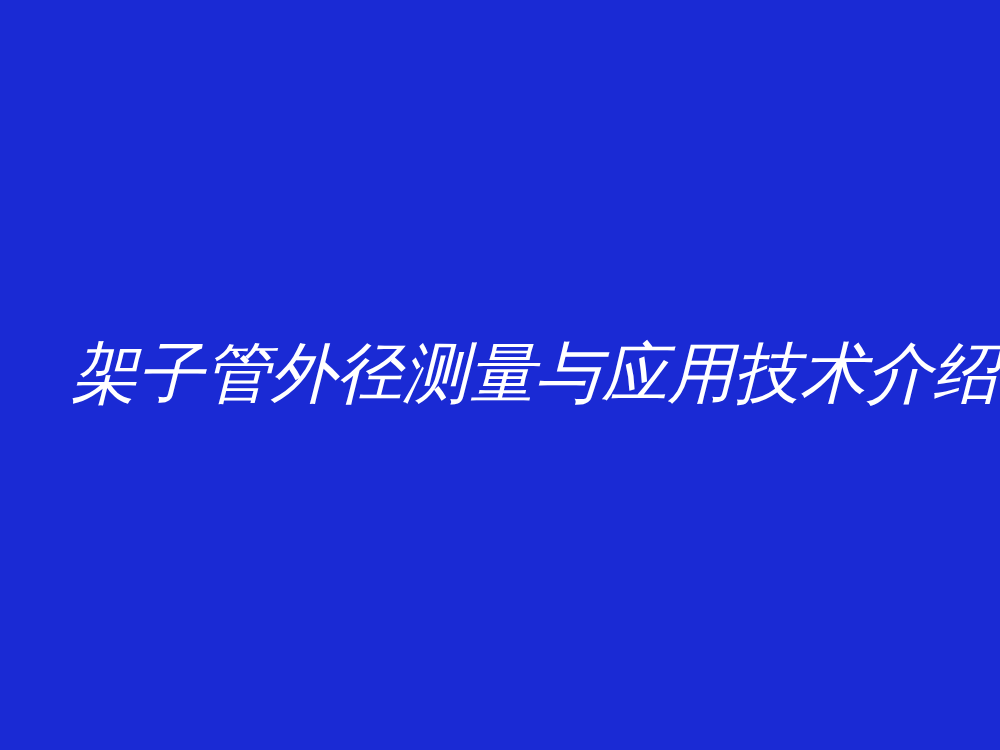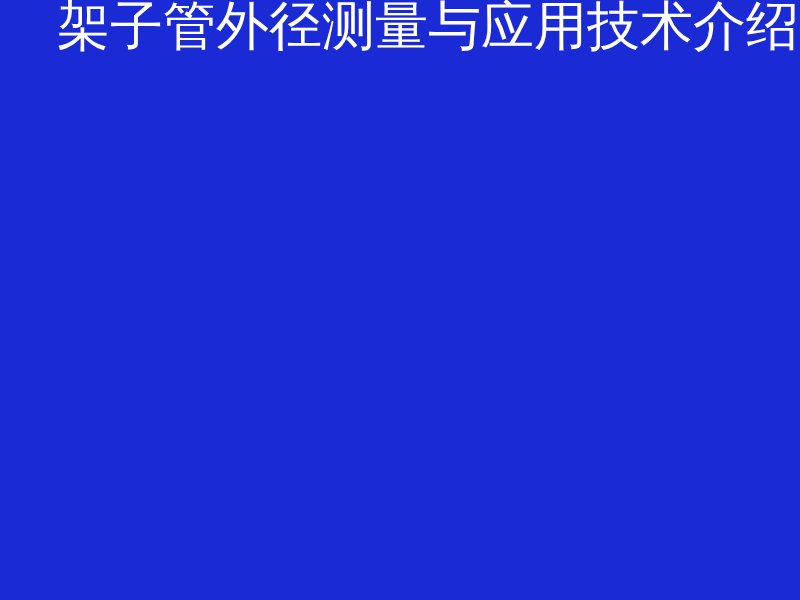--- a/index.html
+++ b/index.html
@@ -11,22 +11,24 @@
     font-family: "DejaVu Sans", "Liberation Sans", sans-serif;
   }
 
   #banner {
     position: relative;
     width: 800px;
     height: 600px;
     overflow: hidden;
     background: #1a2ad4;       
     display: flex;
+    align-items: center;
     justify-content: flex-start;
     box-sizing: border-box;
+    font-style: italic;
   }
 
   #title {
     display: block;
     margin: 0;
     padding: 0 0 0 57px;
     font-family: "DejaVu Sans", "Liberation Sans", sans-serif;
     font-weight: 400;
     font-size: 53px;
     line-height: 1;

